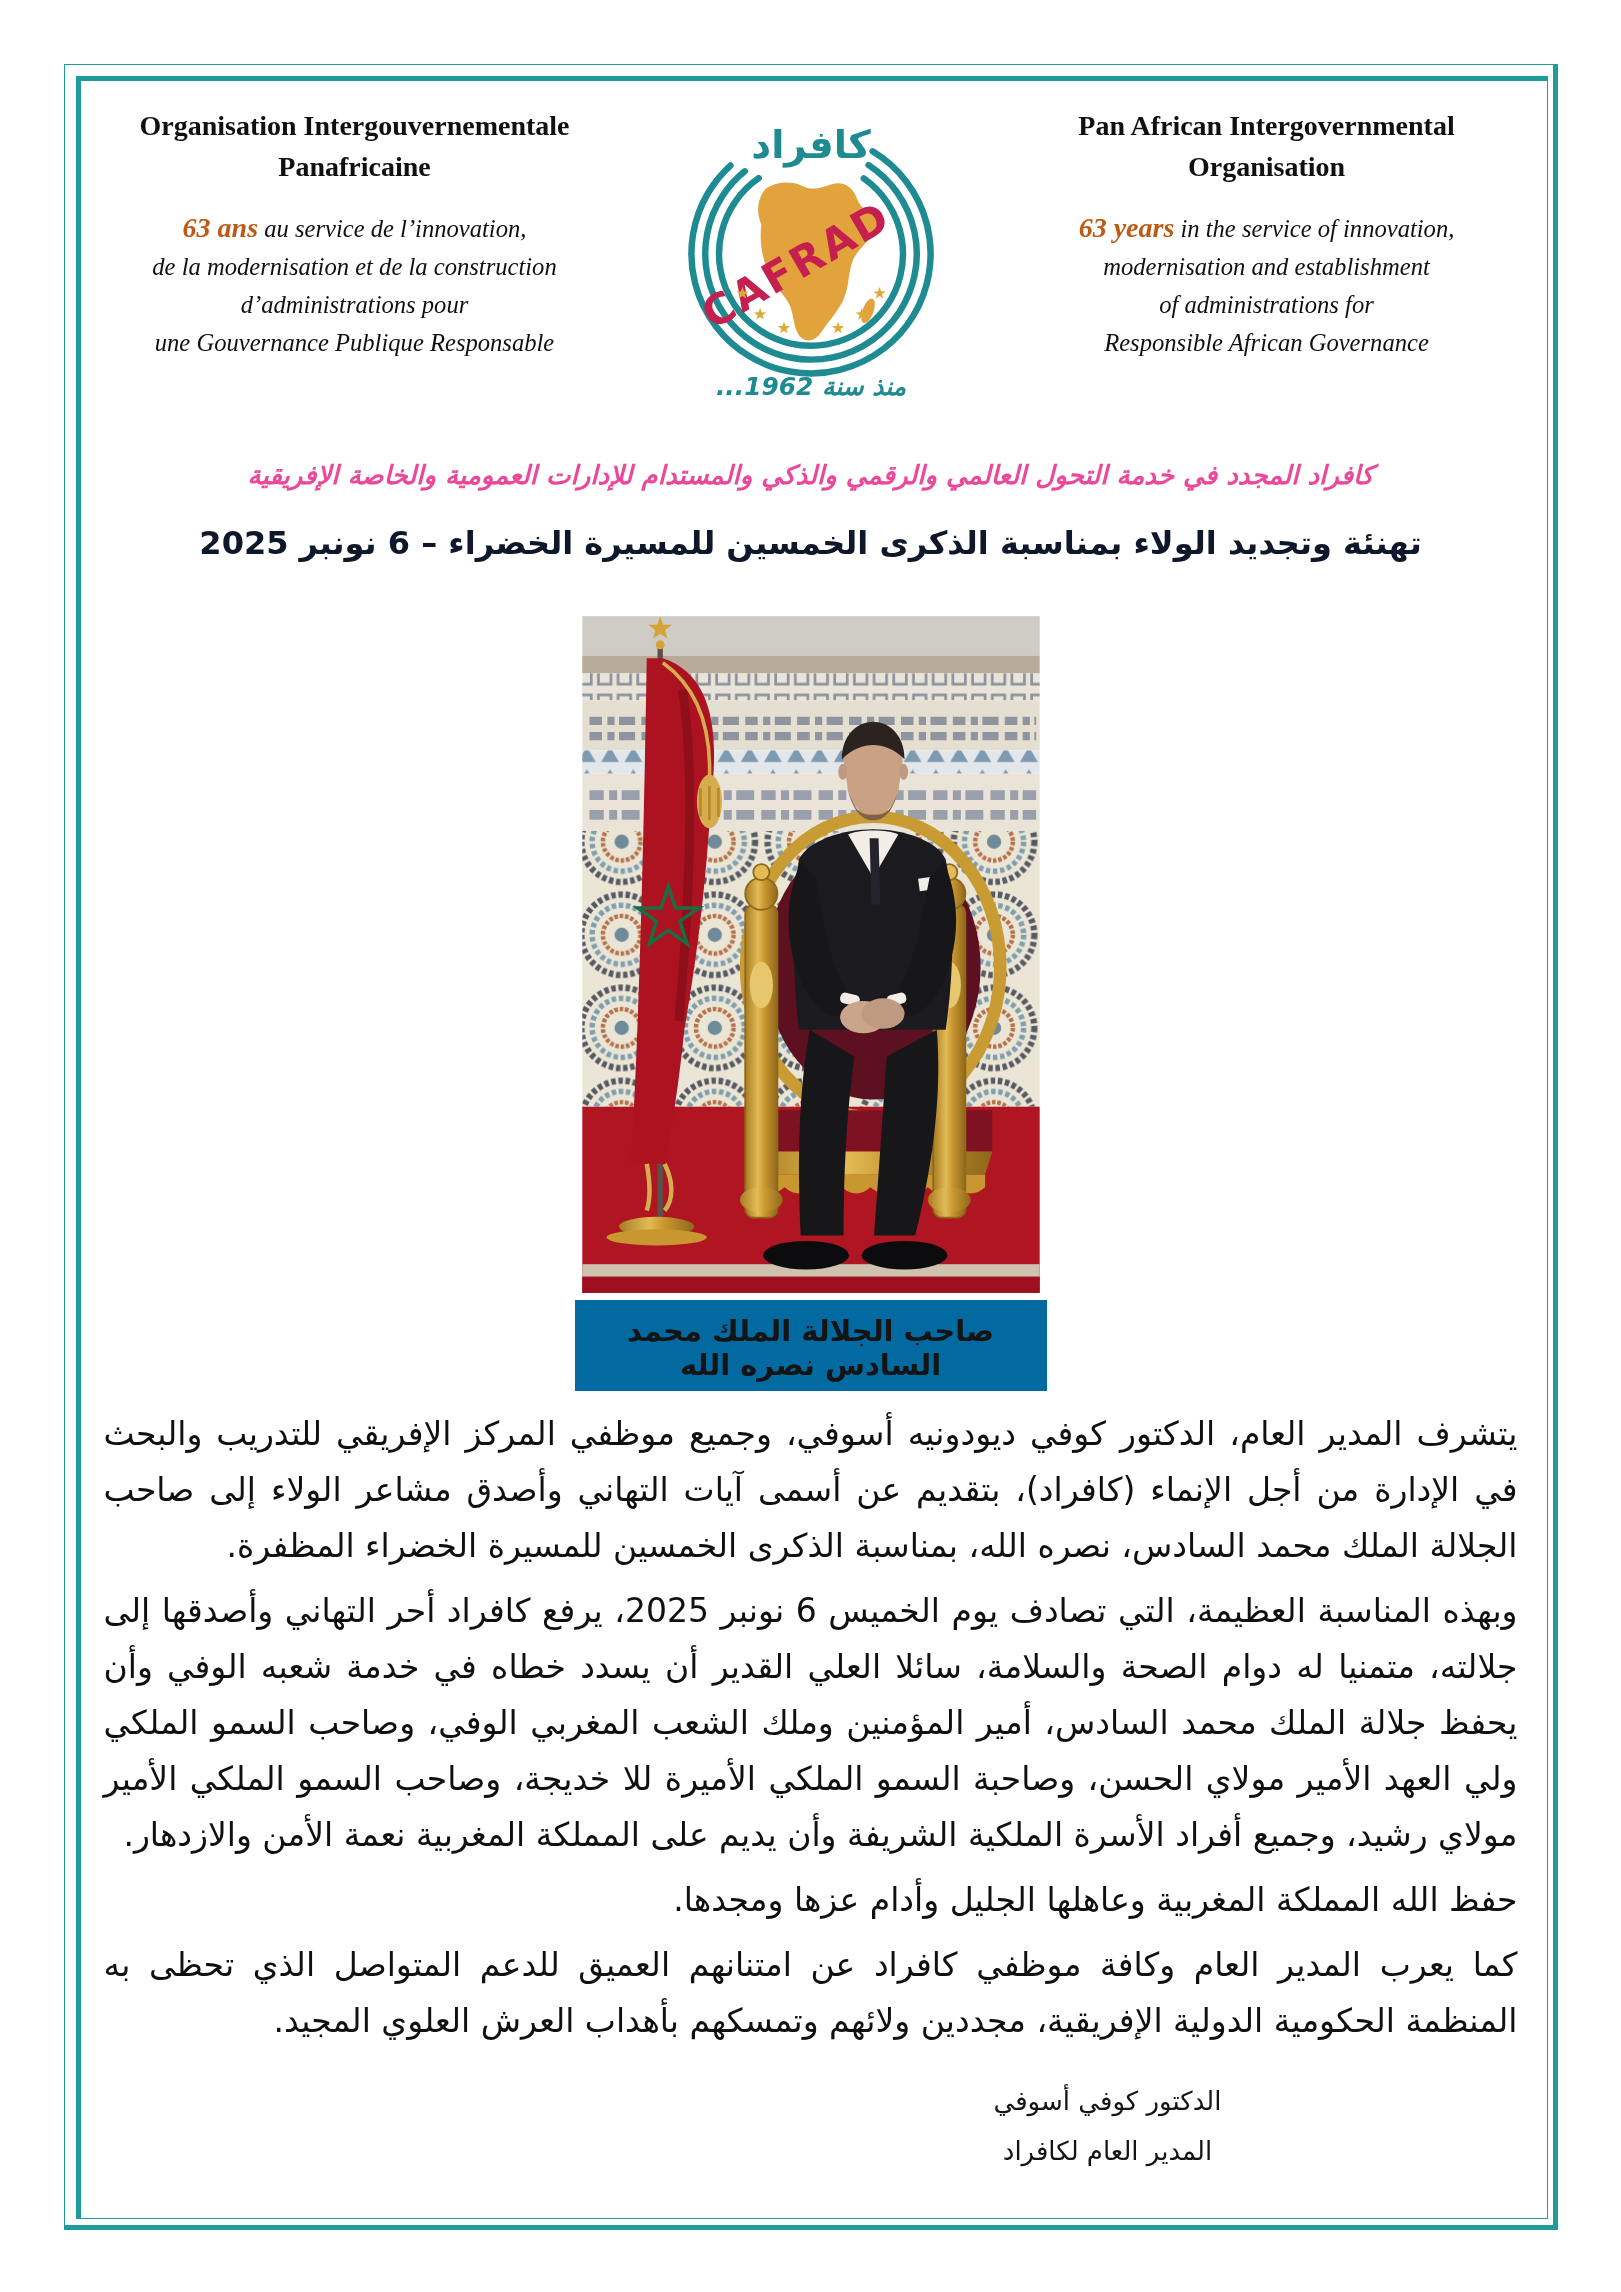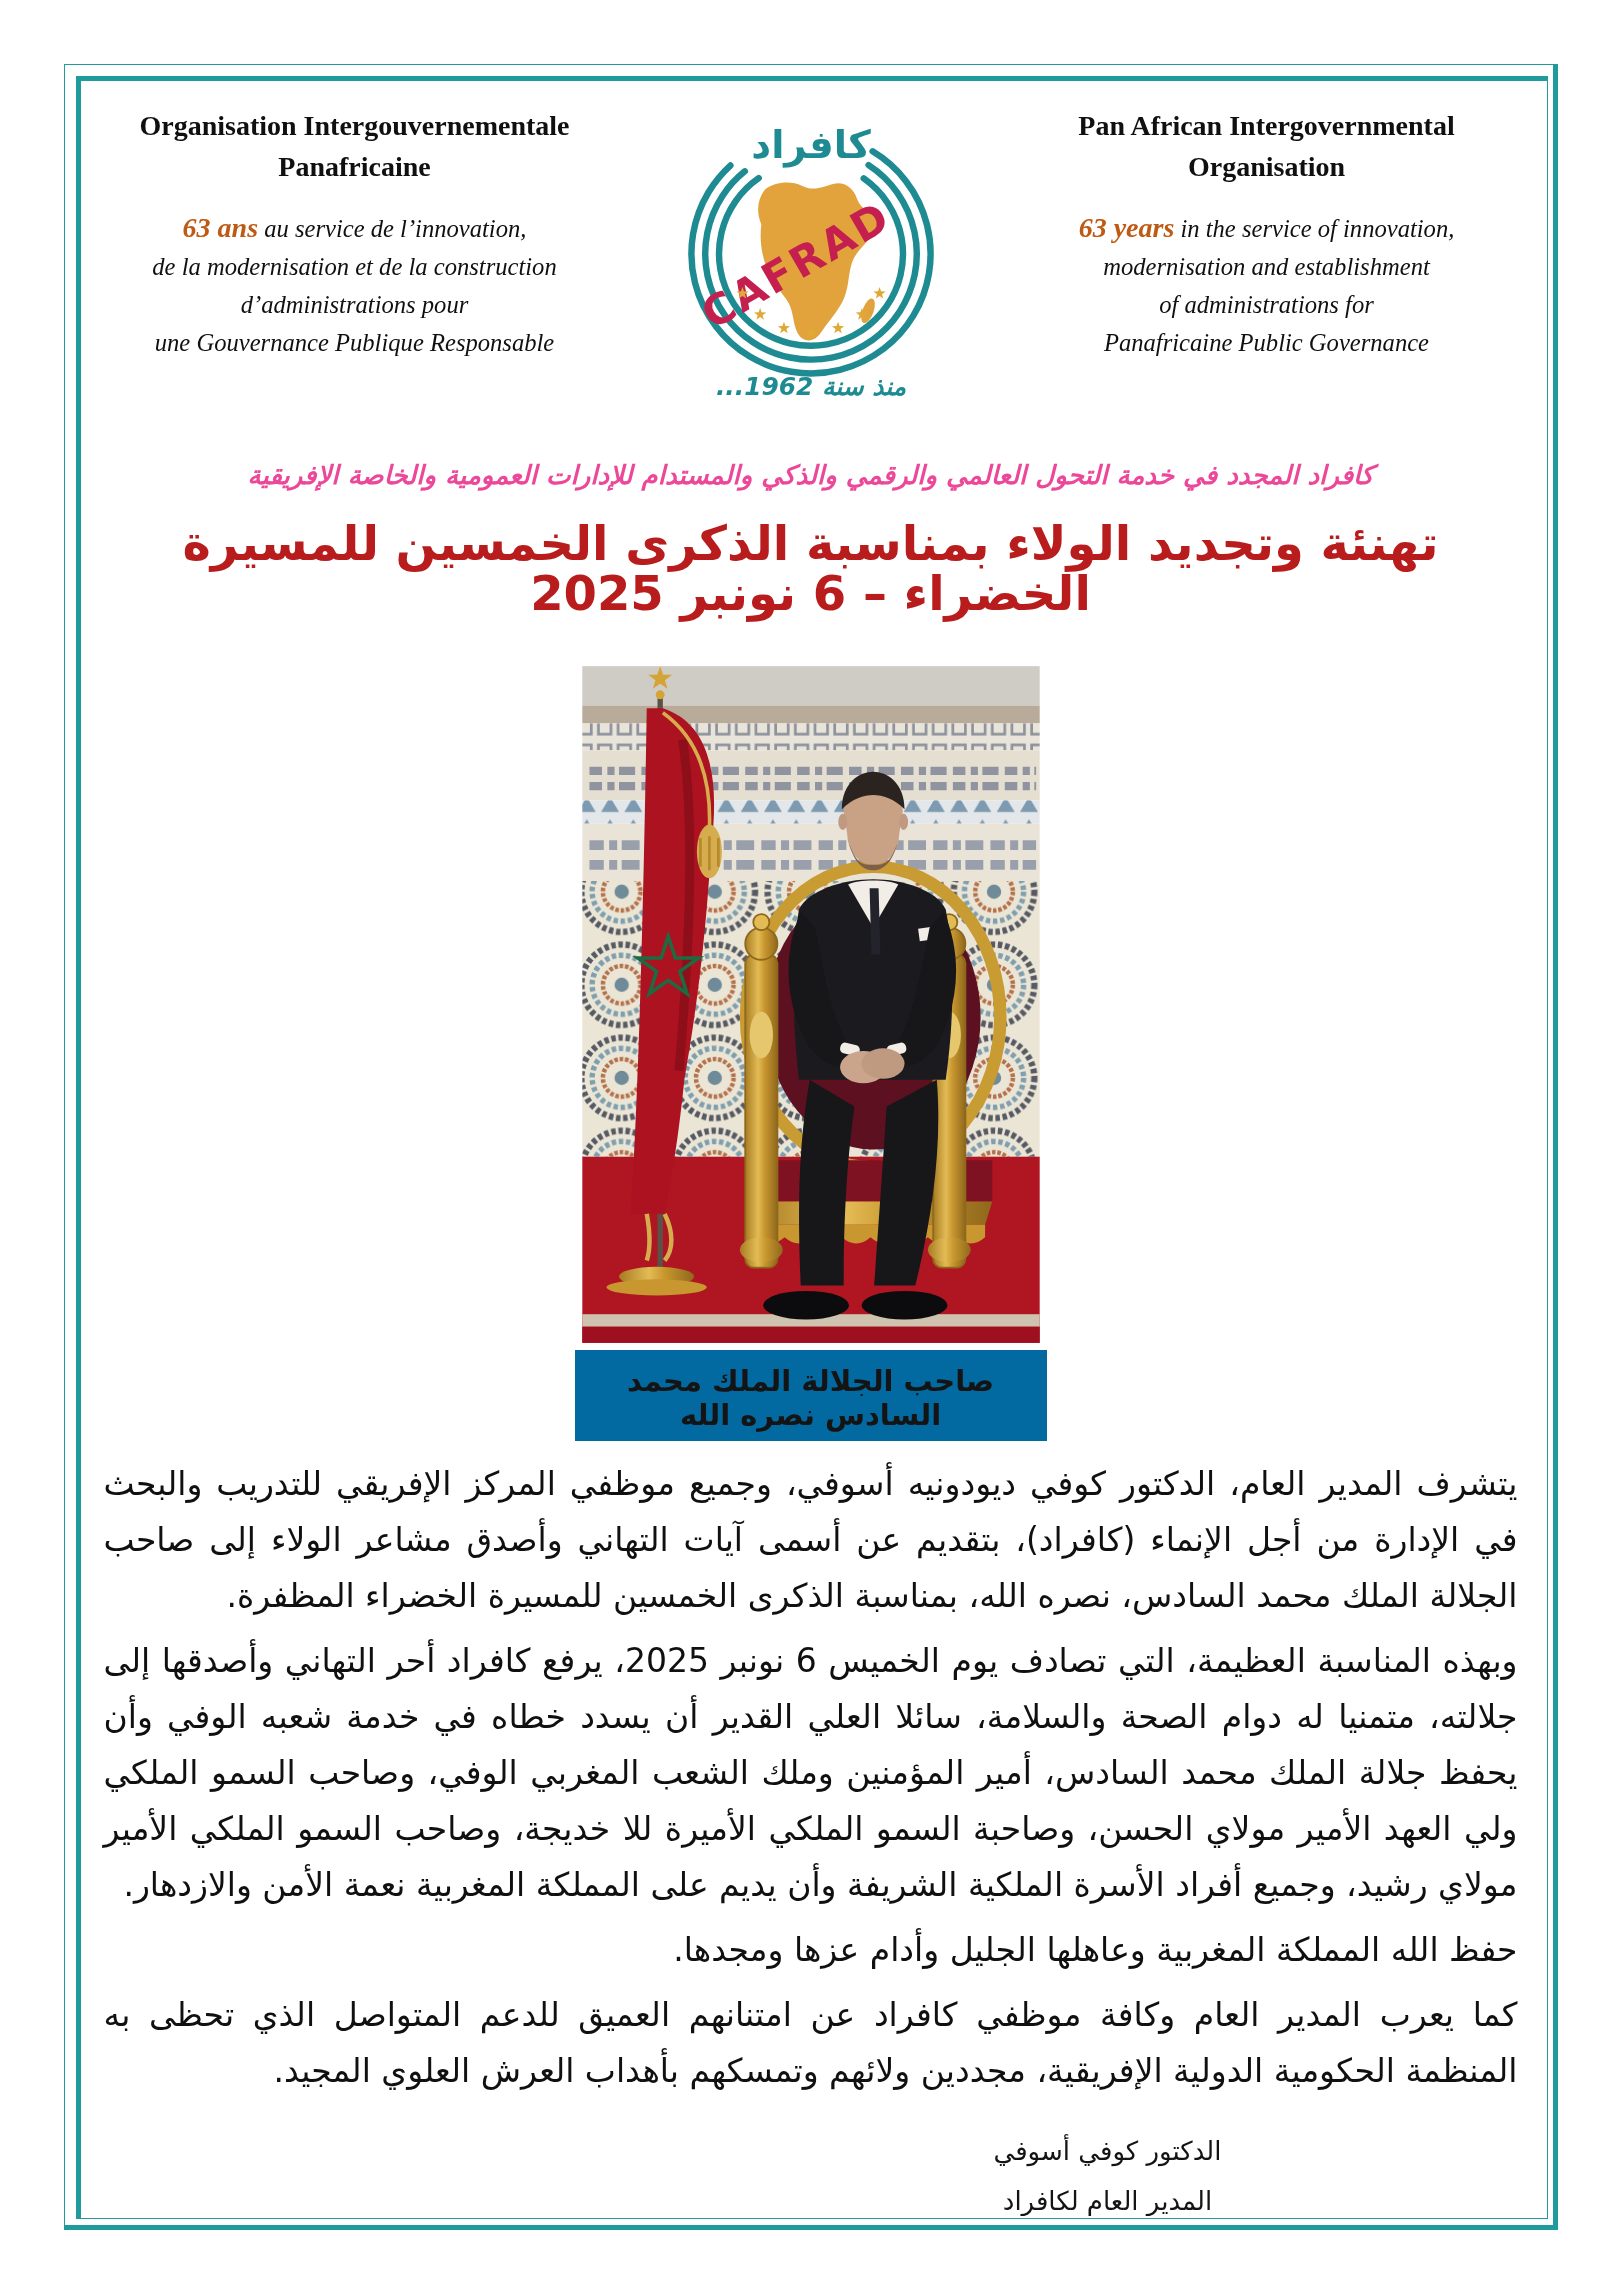--- a/index.html
+++ b/index.html
@@ -26,21 +26,21 @@
     font-style:italic;font-size:24.6px;line-height:38px;text-align:center;}
   .years{color:#bf5a15;font-weight:bold;font-size:28px;font-style:italic;}
   .tagline-rest{white-space:pre-line;}
   .ar-org{font-size:31px;font-weight:bold;text-align:center;direction:rtl;line-height:43px;}
   .logo-wrap{width:296px;margin:9px auto 0;}
 
   
   .site-tagline{margin-top:52px;text-align:center;direction:rtl;color:#ec4899;
     font-weight:bold;font-style:italic;font-size:26px;line-height:39px;}
   .main-title{margin-top:23px;text-align:center;direction:rtl;font-weight:bold;
-    font-size:48px;line-height:50px;color:#b91c1c;}
+    font-size:32px;line-height:50px;color:#0f172a;}
 
   
   .portrait{width:472px;margin:41px auto 0;}
   .portrait svg{display:block;}
   .portrait-caption{background:#0369a1;text-align:center;font-weight:bold;font-size:29px;
     padding:14.3px 0 9px;direction:rtl;color:#141414;}
 
   
   .body-text{margin-top:14.3px;direction:rtl;font-size:33px;line-height:56px;
     text-align:justify;text-align-last:right;}
@@ -110,21 +110,21 @@
       </div>
     </div>
 
     <div>
       <div class="org-title">Pan African Intergovernmental
 Organisation</div>
       <div class="latin-tagline">
         <span class="years">63 years</span><span class="tagline-rest"> in the service of innovation,
 modernisation and establishment
 of administrations for
-Panafricaine Public Governance</span>
+Responsible African Governance</span>
       </div>
     </div>
   </div>
 
   <div class="site-tagline">كافراد المجدد في خدمة التحول العالمي والرقمي والذكي والمستدام للإدارات العمومية والخاصة الإفريقية</div>
   <div class="main-title">تهنئة وتجديد الولاء بمناسبة الذكرى الخمسين للمسيرة الخضراء – 6 نونبر 2025</div>
 
   <div class="portrait">
     <svg width="472" height="691" viewBox="0 0 527 772">
       <defs>

